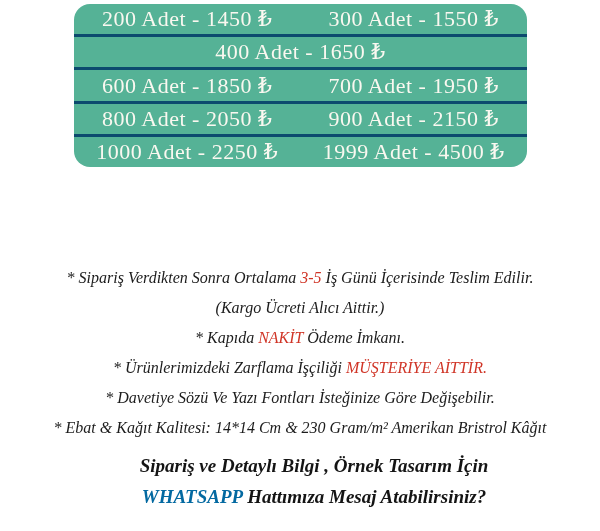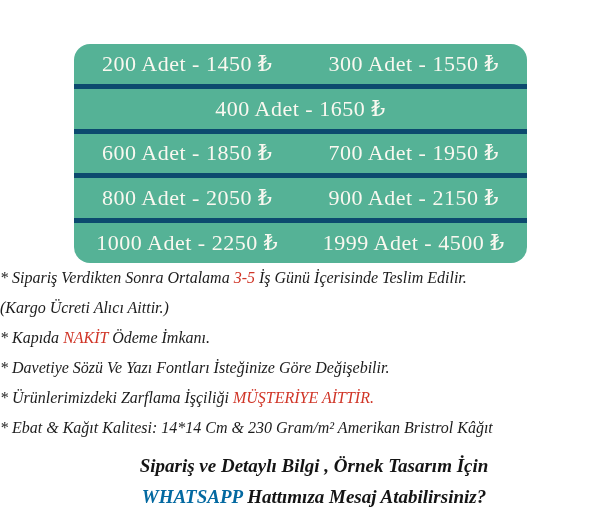--- a/index.html
+++ b/index.html
@@ -15,53 +15,53 @@
     overflow: hidden;
     font-family: "Liberation Serif", "DejaVu Serif", serif;
   }
 
   
   .price-table {
     position: absolute;
     left: 74px;
     top: 4px;
     width: 453px;
-    height: 219px;
+    height: 163px;
     background: #55b296;
     border-radius: 16px;
     overflow: hidden;
     display: flex;
     flex-direction: column;
-    margin-top: 40px;
   }
   .price-row {
     flex: 1;
     display: flex;
   }
   .price-row + .price-row {
-    border-top: 5px solid #0c4a6e;
+    border-top: 3px solid #0c4a6e;
     justify-content: center;
   }
   .price-cell {
     flex: 1;
     display: flex;
     align-items: center;
     justify-content: center;
     color: #faf8f0;
     font-size: 22px;
     letter-spacing: 0.5px;
     font-family: "Liberation Serif", "DejaVu Serif", "DejaVu Sans", serif;
   }
 
   
   .notes {
     position: absolute;
     top: 263px;
     left: 0;
     width: 600px;
+    text-align: center;
     color: #1c1c1c;
   }
   .note-line {
     margin: 0;
     font-style: italic;
     font-size: 16px;
     line-height: 30px;
     white-space: nowrap;
   }
   .hl-red { color: #d03527; }
@@ -110,22 +110,22 @@
     <div class="price-row">
       <div class="price-cell">1000 Adet - 2250 ₺</div>
       <div class="price-cell">1999 Adet - 4500 ₺</div>
     </div>
   </div>
 
   <div class="notes">
     <p class="note-line"><span>* Sipariş Verdikten Sonra Ortalama </span><span class="hl-red">3-5</span><span> İş Günü İçerisinde Teslim Edilir.</span></p>
     <p class="note-line"><span>(Kargo Ücreti Alıcı Aittir.)</span><span class="hl-red"></span><span></span></p>
     <p class="note-line"><span>* Kapıda </span><span class="hl-red">NAKİT</span><span> Ödeme İmkanı.</span></p>
+    <p class="note-line"><span>* Ürünlerimizdeki Zarflama İşçiliği </span><span class="hl-red">MÜŞTERİYE AİTTİR.</span><span></span></p>
     <p class="note-line"><span>* Davetiye Sözü Ve Yazı Fontları İsteğinize Göre Değişebilir.</span><span class="hl-red"></span><span></span></p>
-    <p class="note-line"><span>* Ürünlerimizdeki Zarflama İşçiliği </span><span class="hl-red">MÜŞTERİYE AİTTİR.</span><span></span></p>
     <p class="note-line"><span>* Ebat &amp; Kağıt Kalitesi: 14*14 Cm &amp; 230 Gram/m² Amerikan Bristrol Kâğıt</span><span class="hl-red"></span><span></span></p>
   </div>
 
   <div class="footer">
     <p class="footer-line">Sipariş ve Detaylı Bilgi , Örnek Tasarım İçin</p>
     <p class="footer-line"><span class="hl-green">WHATSAPP</span><span> Hattımıza Mesaj Atabilirsiniz?</span></p>
   </div>
 
 </div>
 

